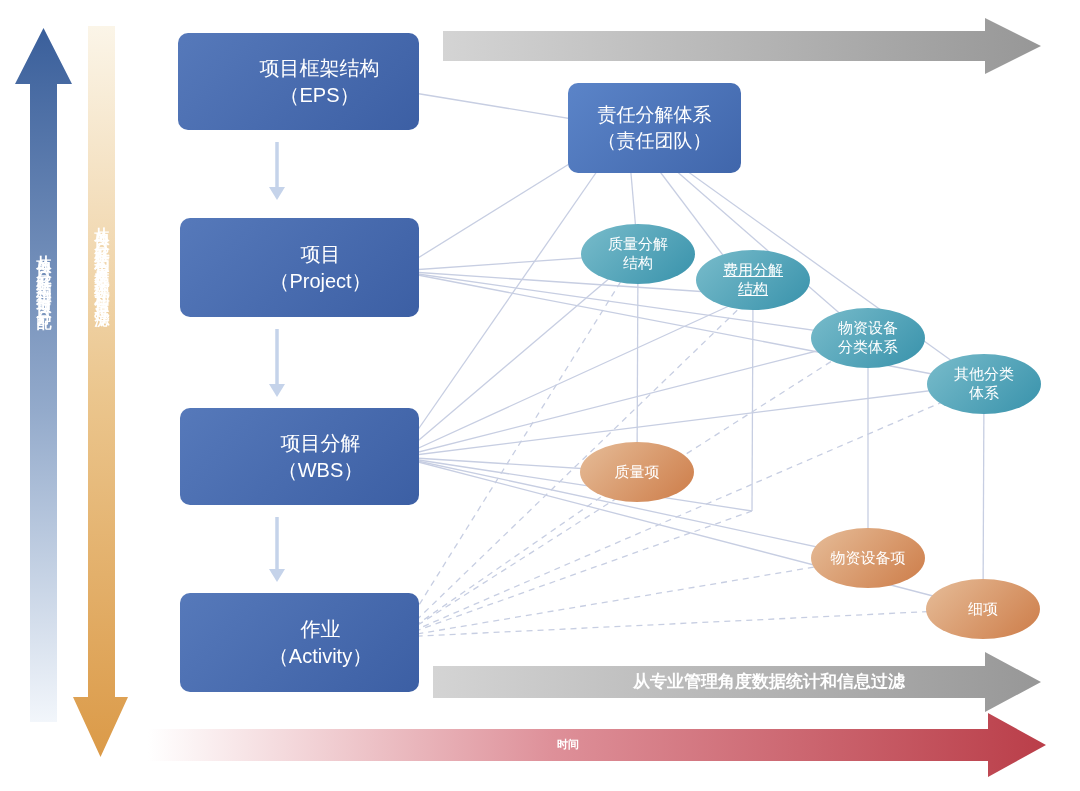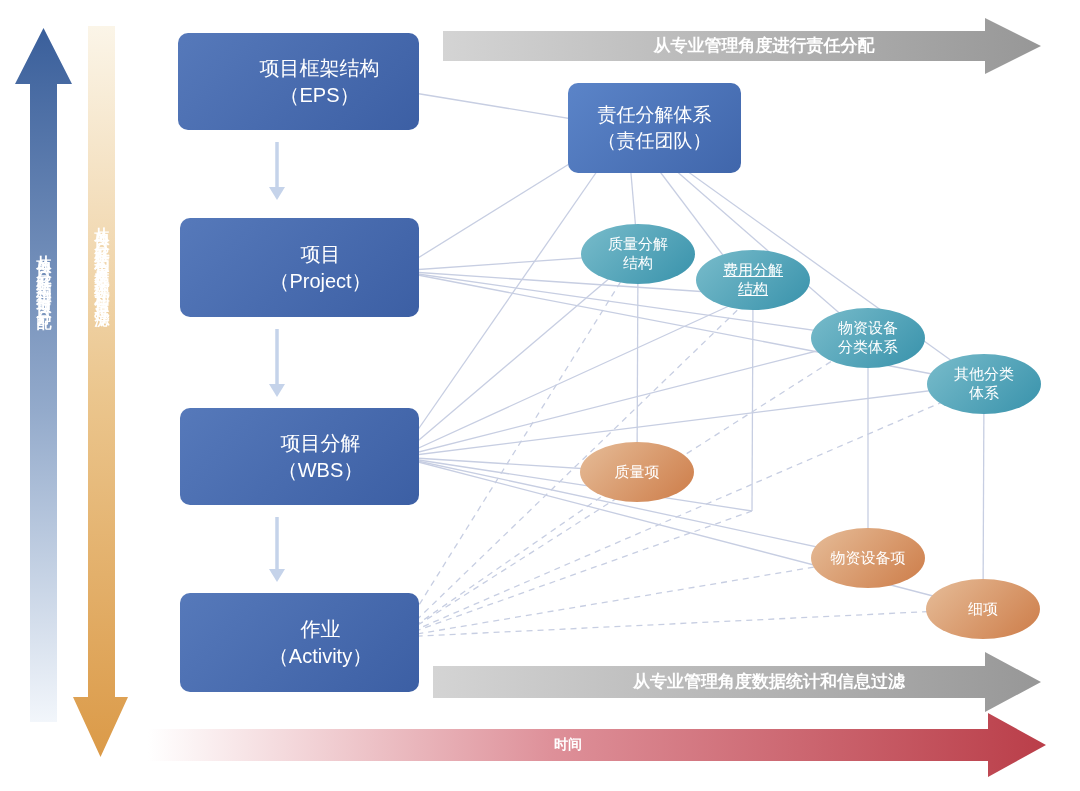--- a/index.html
+++ b/index.html
@@ -34,21 +34,21 @@
   #el-qi{left:580px;top:442px;}
   #el-ci{left:695px;top:481px;}
   #el-mi{left:811px;top:528px;}
   #el-xi{left:926px;top:579px;}
   .harrow-label{
     position:absolute;color:#fff;font-weight:bold;font-size:17px;z-index:4;
     display:flex;align-items:center;justify-content:center;white-space:nowrap;
   }
   #lbl-top{left:443px;top:30px;width:542px;height:31px;padding-left:50px;}
   #lbl-bottom{left:433px;top:665px;width:552px;height:33px;padding-left:60px;}
-  #lbl-time{left:148px;top:728px;width:840px;height:33px;font-size:14px;}
+  #lbl-time{left:148px;top:728px;width:840px;height:33px;font-size:11px;}
   .varrow-label{
     position:absolute;writing-mode:vertical-lr;color:#fff;font-weight:bold;
     font-size:15px;letter-spacing:5px;z-index:4;white-space:nowrap;
   }
   #lbl-up{left:34px;top:243px;}
   #lbl-down{left:92px;top:215px;}
 </style>
 </head>
 <body>
 
@@ -184,19 +184,18 @@
   <div class="ellipse orangeel" id="el-qi">
     <span>质量项</span>
   </div>
   <div class="ellipse orangeel" id="el-mi">
     <span>物资设备项</span>
   </div>
   <div class="ellipse orangeel" id="el-xi">
     <span>细项</span>
   </div>
 
-  <div class="harrow-label" id="lbl-top">从专业管理角度进行责任分配</div>
   <div class="harrow-label" id="lbl-bottom">从专业管理角度数据统计和信息过滤</div>
   <div class="harrow-label" id="lbl-time">时间</div>
   <div class="varrow-label" id="lbl-up">从项目分解结构进行项目分配</div>
   <div class="varrow-label" id="lbl-down">从项目分解结构角度数据统计和信息过滤</div>
 
 </div>
 
 </body></html>

